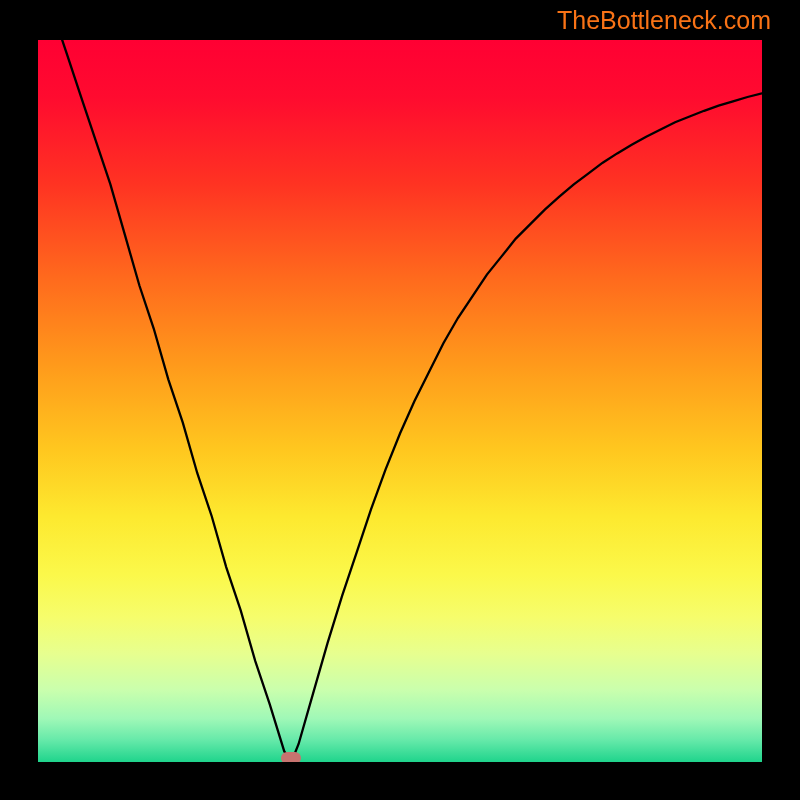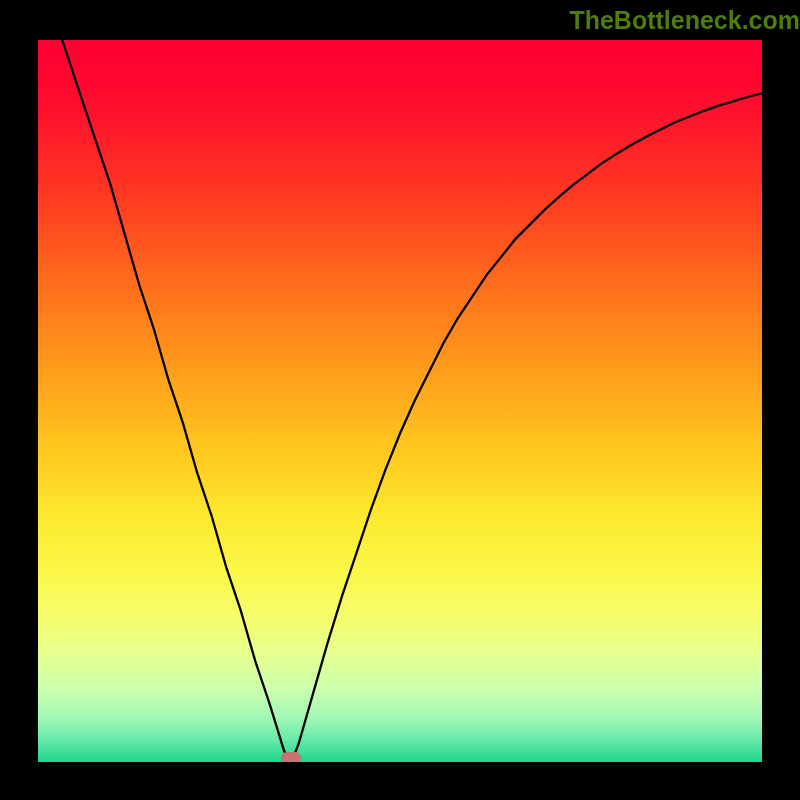--- a/index.html
+++ b/index.html
@@ -15,21 +15,21 @@
     #fde92f 66%,
     #fbf84a 74%,
     #f6fd6c 80%,
     #e7ff8f 85%,
     #caffad 90%,
     #9ff8b7 94%,
     #65e9a9 97%,
     #1fd48c 100%)}
   svg.curve{position:absolute;inset:0}
   .marker{position:absolute;width:20px;height:12px;border-radius:6px;background:#c7736f;transform:translate(-50%,-50%)}
-  .watermark{position:absolute;top:6px;right:0;color:#4d7c0f;font-size:25px;font-weight:700;letter-spacing:0px}
+  .watermark{position:absolute;top:6px;right:29px;color:#f97316;font-size:25px;font-weight:400;letter-spacing:0px}
 </style>
 </head>
 <body>
 
 <div class="frame">
   <div class="plot">
     <div class="gradient"></div>
     <svg class="curve" viewBox="0 0 724 722" preserveAspectRatio="none">
       <path id="curvePath" d="M0.0 -79.4 L14.5 -28.9 L29.0 14.4 L43.4 57.8 L57.9 101.1 L72.4 144.4 L86.9 194.9 L101.4 245.5 L115.8 288.8 L130.3 339.3 L144.8 382.7 L159.3 433.2 L173.8 476.5 L188.2 527.1 L202.7 570.4 L217.2 620.9 L231.7 664.2 L246.2 711.2 L253.4 722.0 L260.6 704.0 L275.1 653.4 L289.6 602.9 L304.1 555.9 L318.6 512.6 L333.0 469.3 L347.5 429.6 L362.0 393.5 L376.5 361.0 L391.0 332.1 L405.4 303.2 L419.9 278.0 L434.4 256.3 L448.9 234.6 L463.4 216.6 L477.8 198.6 L492.3 184.1 L506.8 169.7 L521.3 156.7 L535.8 144.4 L550.2 133.6 L564.7 122.7 L579.2 113.4 L593.7 104.7 L608.2 96.7 L622.6 89.5 L637.1 82.3 L651.6 76.5 L666.1 70.8 L680.6 65.7 L695.0 61.4 L709.5 57.0 L724.0 53.4 " fill="none" stroke="#000" stroke-width="2.3" stroke-linecap="round"></path>
     </svg>

